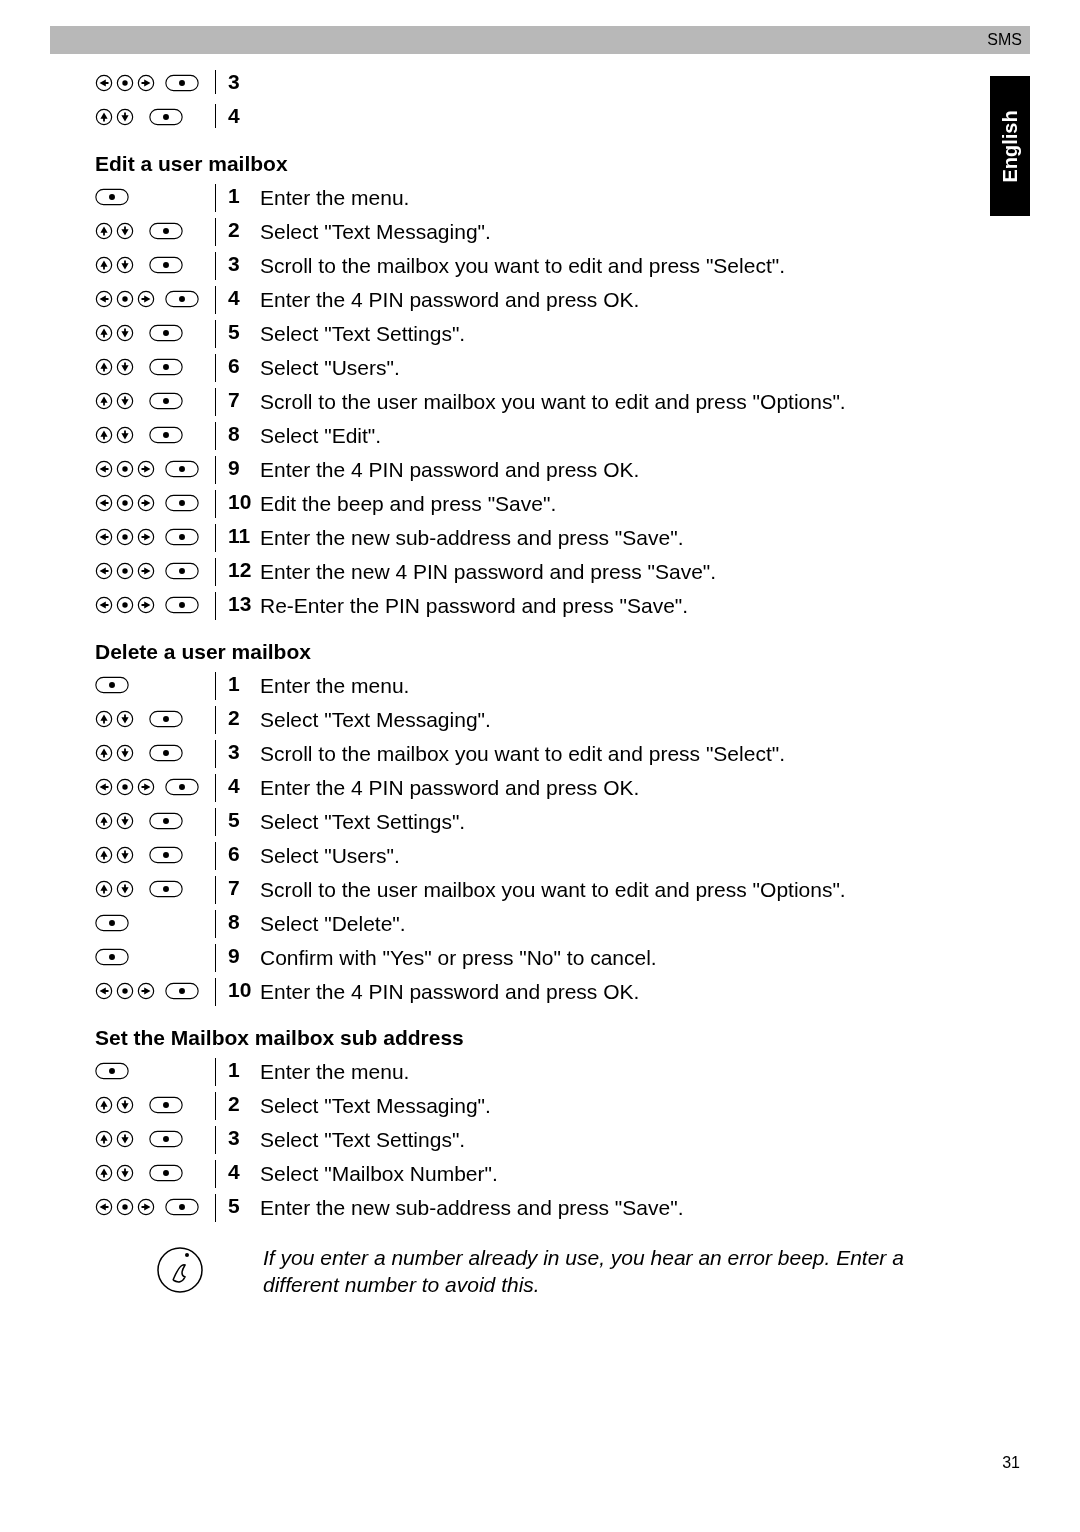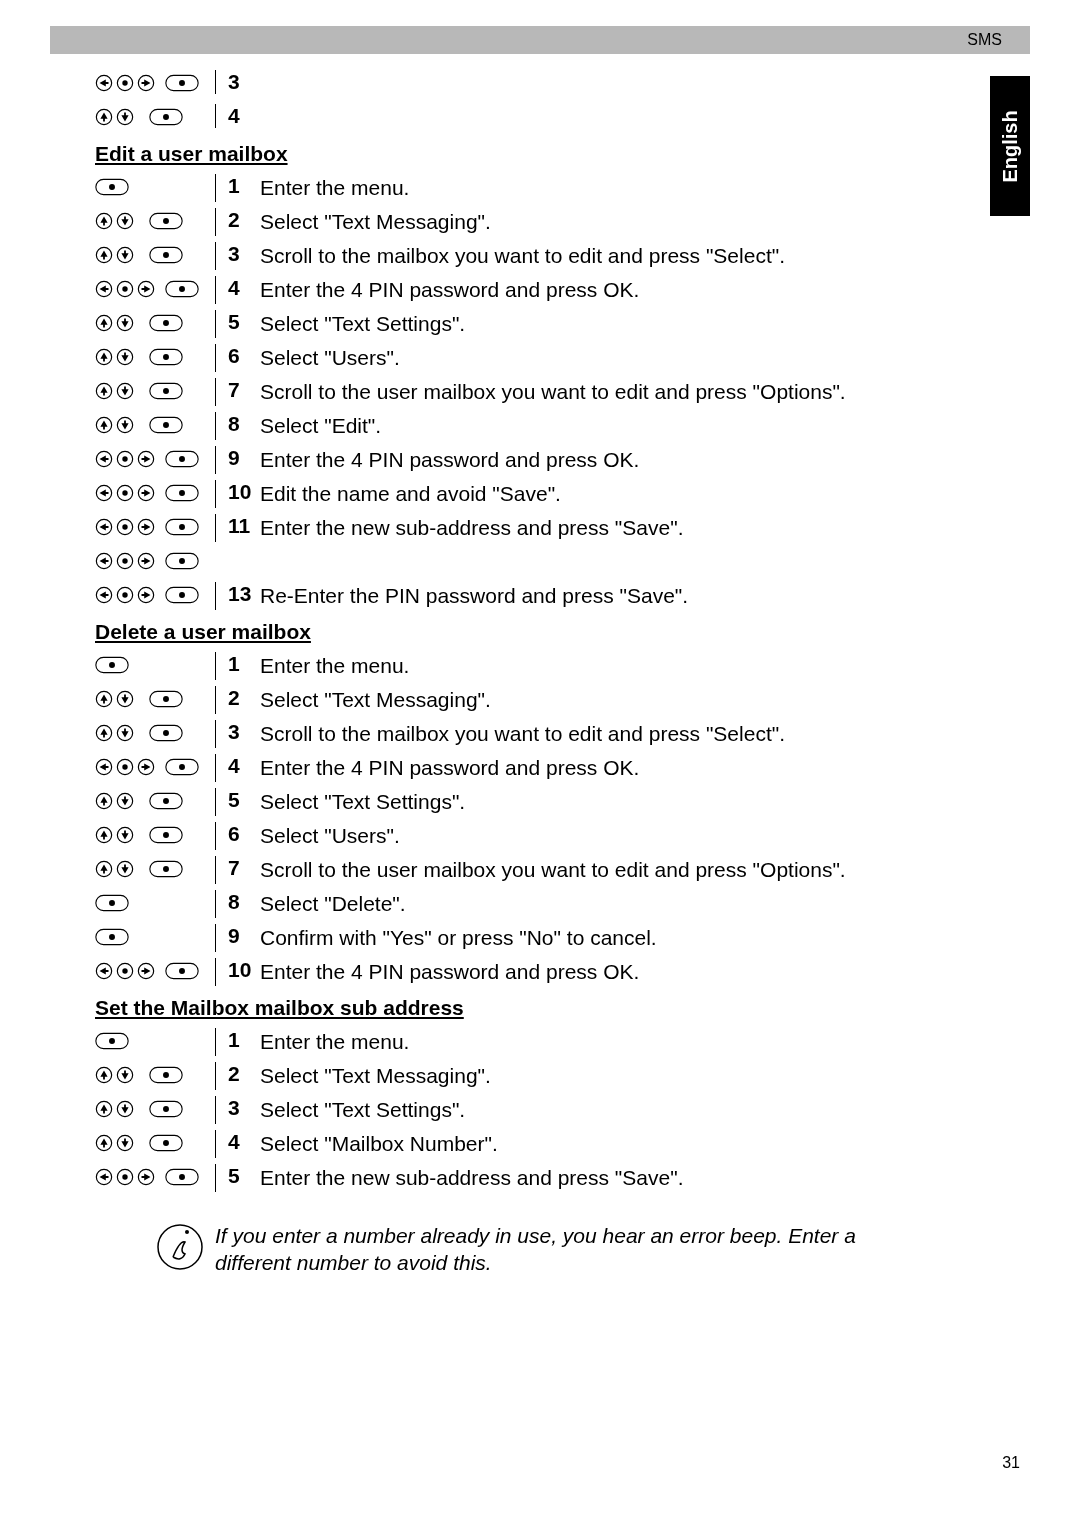--- a/index.html
+++ b/index.html
@@ -14,21 +14,21 @@
   .header-bar {
     position: absolute;
     top: 26px;
     left: 50px;
     right: 50px;
     height: 28px;
     background: #b8b8b8;
     display: flex;
     justify-content: flex-end;
     align-items: center;
-    padding-right: 28px;
+    padding-right: 8px;
     font-size: 16px;
     color: #000;
   }
   .side-tab {
     position: absolute;
     right: 50px;
     top: 76px;
     width: 40px;
     height: 140px;
     background: #000;
@@ -59,47 +59,47 @@
     width: 120px;
     display: flex;
     align-items: center;
     gap: 3px;
     flex-shrink: 0;
     padding-top: 4px;
   }
   .heading {
     font-weight: bold;
     font-size: 21px;
-    margin-top: 8px;
+    margin-top: 18px;
     margin-bottom: 8px;
-    text-decoration: underline;
   }
   .step-col {
     border-left: 1.5px solid #000;
     padding-left: 12px;
     display: flex;
     align-items: flex-start;
     flex: 1;
   }
   .step-num {
     font-weight: bold;
     font-size: 21px;
     width: 32px;
     flex-shrink: 0;
   }
   .step-text {
     font-size: 21px;
     line-height: 1.35;
   }
   .note-row {
     display: flex;
-    align-items: center;
-    margin-top: 28px;
+    align-items: flex-end;
+    margin-top: 20px;
     margin-left: 60px;
     margin-right: 30px;
+    gap: 48px;
   }
   .note-icon-wrap {
     width: 60px;
     flex-shrink: 0;
   }
   .note-text {
     font-style: italic;
     font-size: 21px;
     line-height: 1.3;
   }
@@ -323,21 +323,21 @@
             <circle cx="10" cy="10" r="3" fill="#000"></circle>
           </svg><svg class="k-circ" viewBox="0 0 20 20">
             <circle cx="10" cy="10" r="8.5" fill="none" stroke="#000" stroke-width="1.3"></circle>
             <path d="M15 10 L8 6 L8 9 L5 9 L5 11 L8 11 L8 14 Z" fill="#000"></path>
           </svg>&nbsp;<svg class="k-oval" viewBox="0 0 40 20">
             <rect x="1" y="1" width="38" height="18" rx="9" ry="9" fill="none" stroke="#000" stroke-width="1.3"></rect>
             <circle cx="20" cy="10" r="3.5" fill="#000"></circle>
           </svg></div>
         <div class="step-col">
           <div class="step-num">10</div>
-          <div class="step-text">Edit the name and avoid "Save".</div>
+          <div class="step-text">Edit the beep and press "Save".</div>
         </div>
       </div>
       <div class="row">
         <div class="icons-col"><svg class="k-circ" viewBox="0 0 20 20">
             <circle cx="10" cy="10" r="8.5" fill="none" stroke="#000" stroke-width="1.3"></circle>
             <path d="M5 10 L12 6 L12 9 L15 9 L15 11 L12 11 L12 14 Z" fill="#000"></path>
           </svg><svg class="k-circ" viewBox="0 0 20 20">
             <circle cx="10" cy="10" r="8.5" fill="none" stroke="#000" stroke-width="1.3"></circle>
             <circle cx="10" cy="10" r="3" fill="#000"></circle>
           </svg><svg class="k-circ" viewBox="0 0 20 20">
@@ -359,20 +359,24 @@
           </svg><svg class="k-circ" viewBox="0 0 20 20">
             <circle cx="10" cy="10" r="8.5" fill="none" stroke="#000" stroke-width="1.3"></circle>
             <circle cx="10" cy="10" r="3" fill="#000"></circle>
           </svg><svg class="k-circ" viewBox="0 0 20 20">
             <circle cx="10" cy="10" r="8.5" fill="none" stroke="#000" stroke-width="1.3"></circle>
             <path d="M15 10 L8 6 L8 9 L5 9 L5 11 L8 11 L8 14 Z" fill="#000"></path>
           </svg>&nbsp;<svg class="k-oval" viewBox="0 0 40 20">
             <rect x="1" y="1" width="38" height="18" rx="9" ry="9" fill="none" stroke="#000" stroke-width="1.3"></rect>
             <circle cx="20" cy="10" r="3.5" fill="#000"></circle>
           </svg></div>
+        <div class="step-col">
+          <div class="step-num">12</div>
+          <div class="step-text">Enter the new 4 PIN password and press "Save".</div>
+        </div>
       </div>
       <div class="row">
         <div class="icons-col"><svg class="k-circ" viewBox="0 0 20 20">
             <circle cx="10" cy="10" r="8.5" fill="none" stroke="#000" stroke-width="1.3"></circle>
             <path d="M5 10 L12 6 L12 9 L15 9 L15 11 L12 11 L12 14 Z" fill="#000"></path>
           </svg><svg class="k-circ" viewBox="0 0 20 20">
             <circle cx="10" cy="10" r="8.5" fill="none" stroke="#000" stroke-width="1.3"></circle>
             <circle cx="10" cy="10" r="3" fill="#000"></circle>
           </svg><svg class="k-circ" viewBox="0 0 20 20">
             <circle cx="10" cy="10" r="8.5" fill="none" stroke="#000" stroke-width="1.3"></circle>

